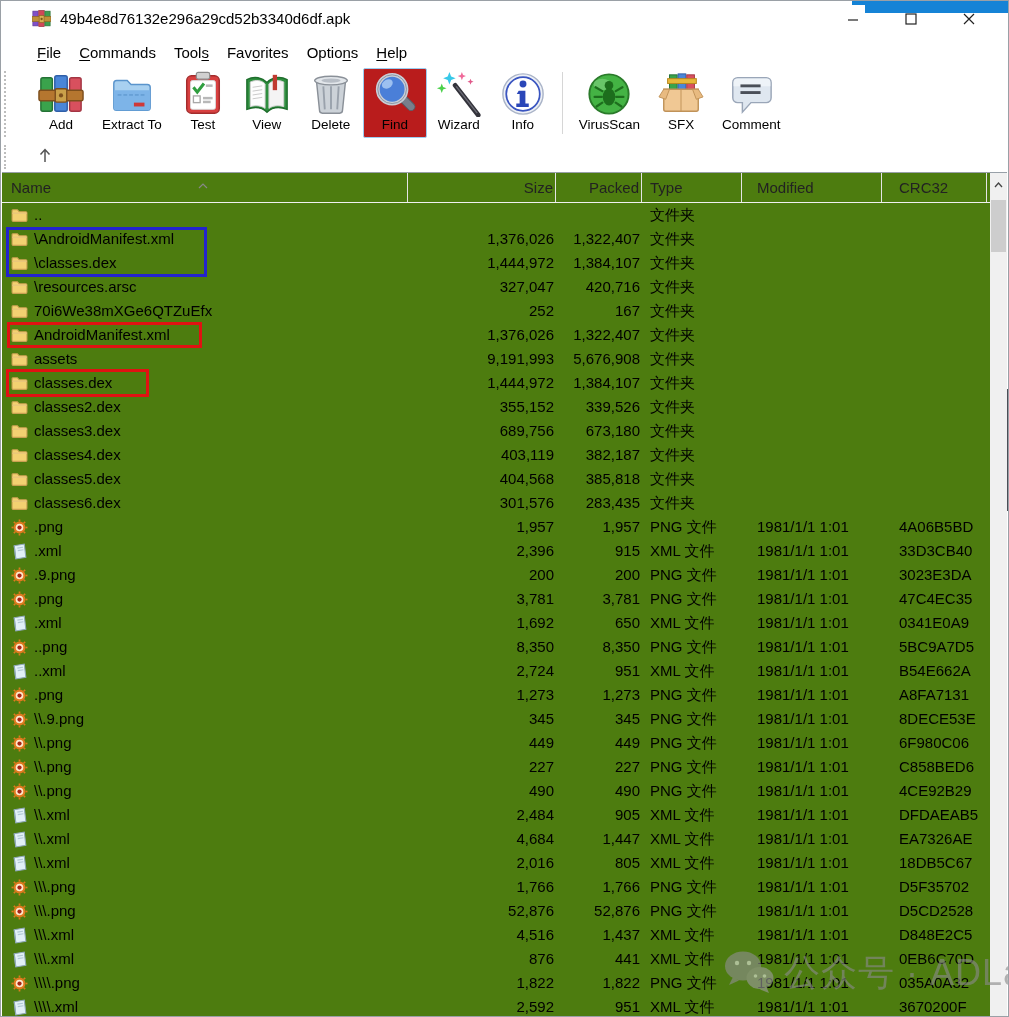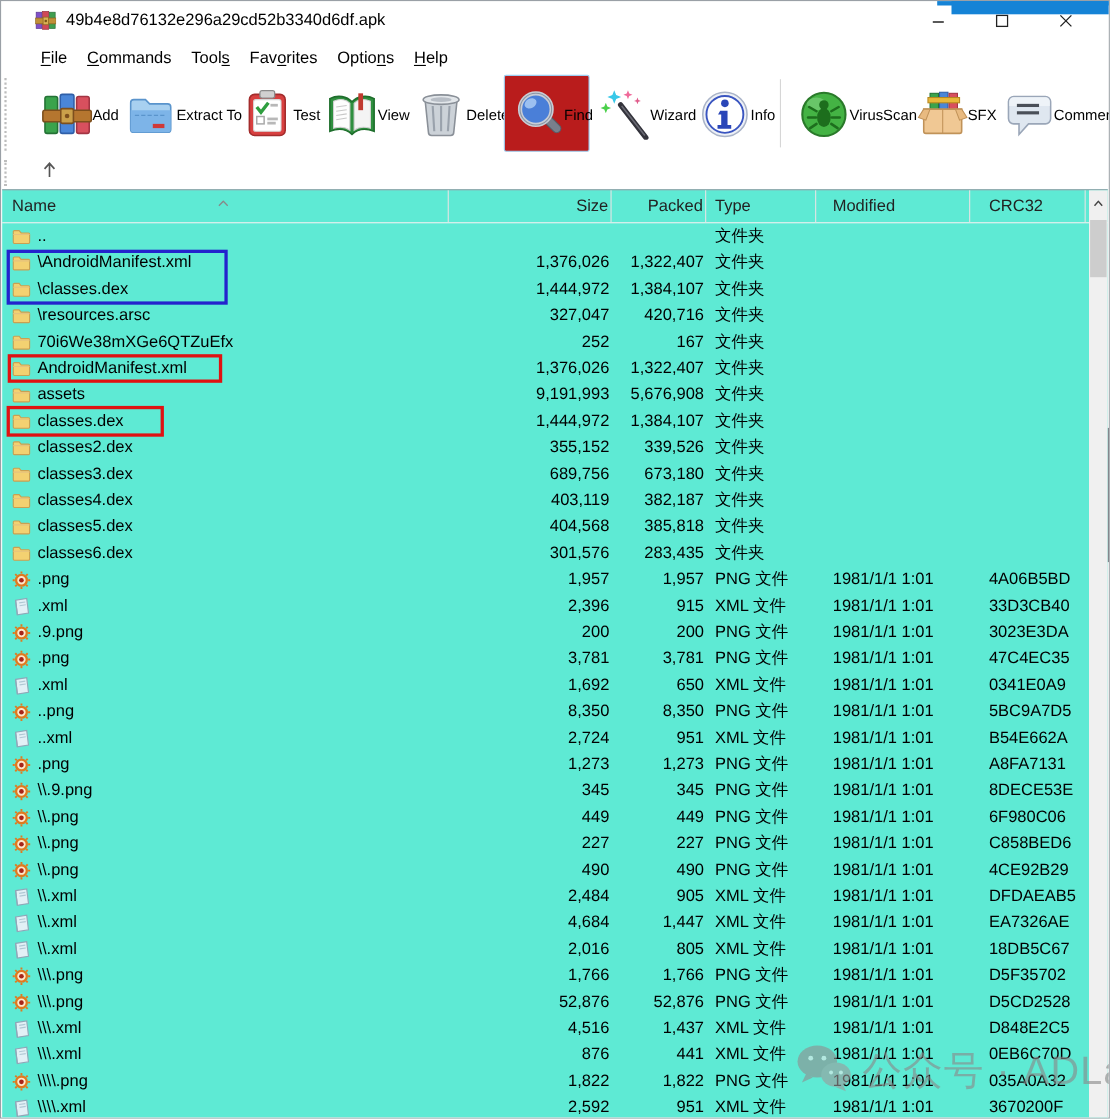--- a/index.html
+++ b/index.html
@@ -21,32 +21,32 @@
 
   
   .menubar { height:28px; display:flex; align-items:flex-end; padding-left:9px; }
   .menu-item { padding:3px 9px; font-size:15px; }
   .menu-item u { text-underline-offset:2px; }
 
   
   .toolbar { height:78px; display:flex; align-items:flex-start; padding:4px 0 0 10px; position:relative; }
   .grip-a { position:absolute; left:3px; top:70px; height:66px; border-left:2px dotted #bdbdbd; }
   .grip-b { position:absolute; left:3px; top:144px; height:24px; border-left:2px dotted #bdbdbd; }
-  .tb { min-width:64px; height:70px; display:flex; flex-direction:row; align-items:center;
+  .tb { min-width:64px; height:70px; display:flex; flex-direction:column; align-items:center;
         padding:2px 8px 0; border:1px solid transparent; border-radius:2px; }
   .tb svg { width:46px; height:46px; display:block; }
   .tb .lbl { font-size:13.5px; margin-top:0; white-space:nowrap; }
   .tb.active { background:#b91c1c; border-color:#9ccdf0; }
   .tsep { width:1px; height:62px; background:#d6d6d6; margin:4px 7px 0; }
 
   
   .pathbar { height:30px; display:flex; align-items:center; padding-left:18px; }
 
   
-  .listpane { position:absolute; left:1px; right:1px; top:171px; bottom:0; border-top:1px solid #98a0a8; background:#5eead4; }
+  .listpane { position:absolute; left:1px; right:1px; top:171px; bottom:0; border-top:1px solid #98a0a8; background:#4d7c0f; }
   .lheader { height:30px; display:flex; position:relative; border-bottom:1px solid #f0f0f0; }
   .hc { font-size:15px; color:#222; display:flex; align-items:center; border-right:1px solid #e4e4e4; }
   .sortmark { position:absolute; left:196px; top:2px; }
 
   .c-name { width:406px; padding-left:9px; }
   .c-size { width:148px; justify-content:flex-end; padding-right:2px; }
   .c-packed { width:86px; justify-content:flex-end; padding-right:2px; }
   .c-type { width:100px; padding-left:8px; }
   .c-mod { width:140px; padding-left:15px; }
   .c-crc { width:105px; padding-left:17px; }

